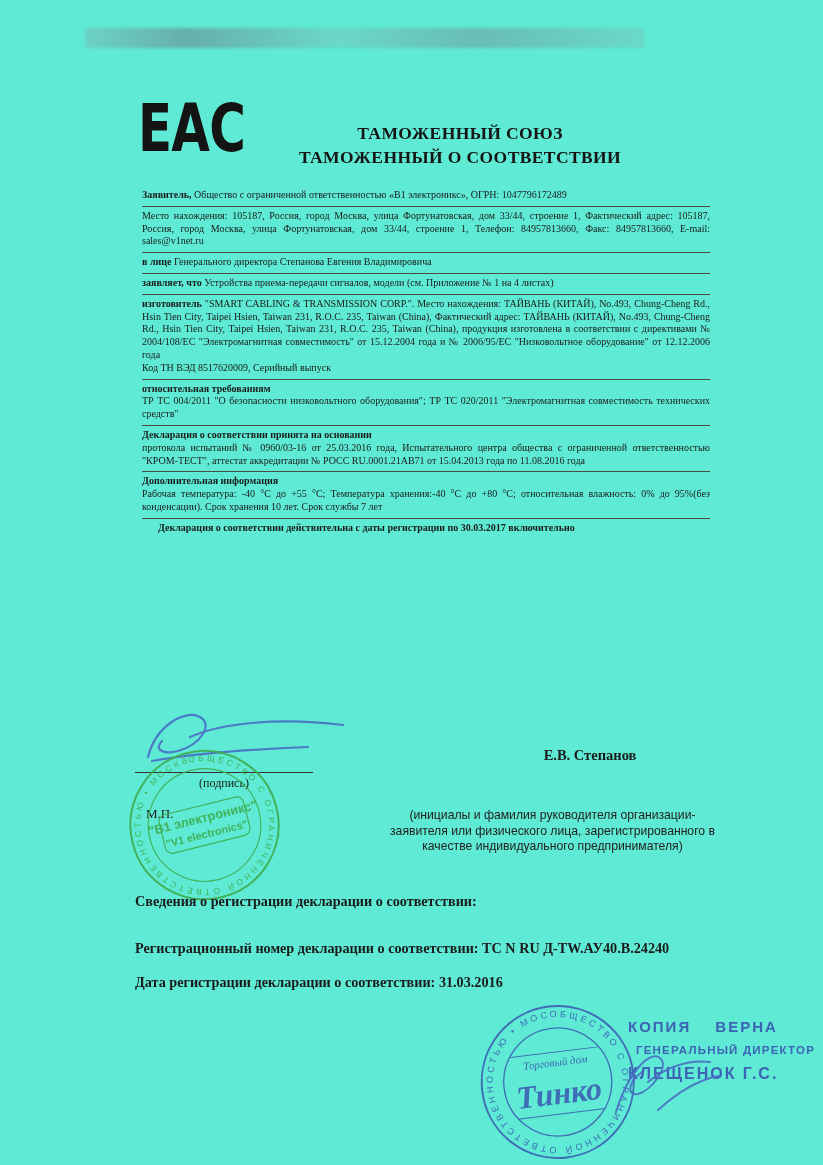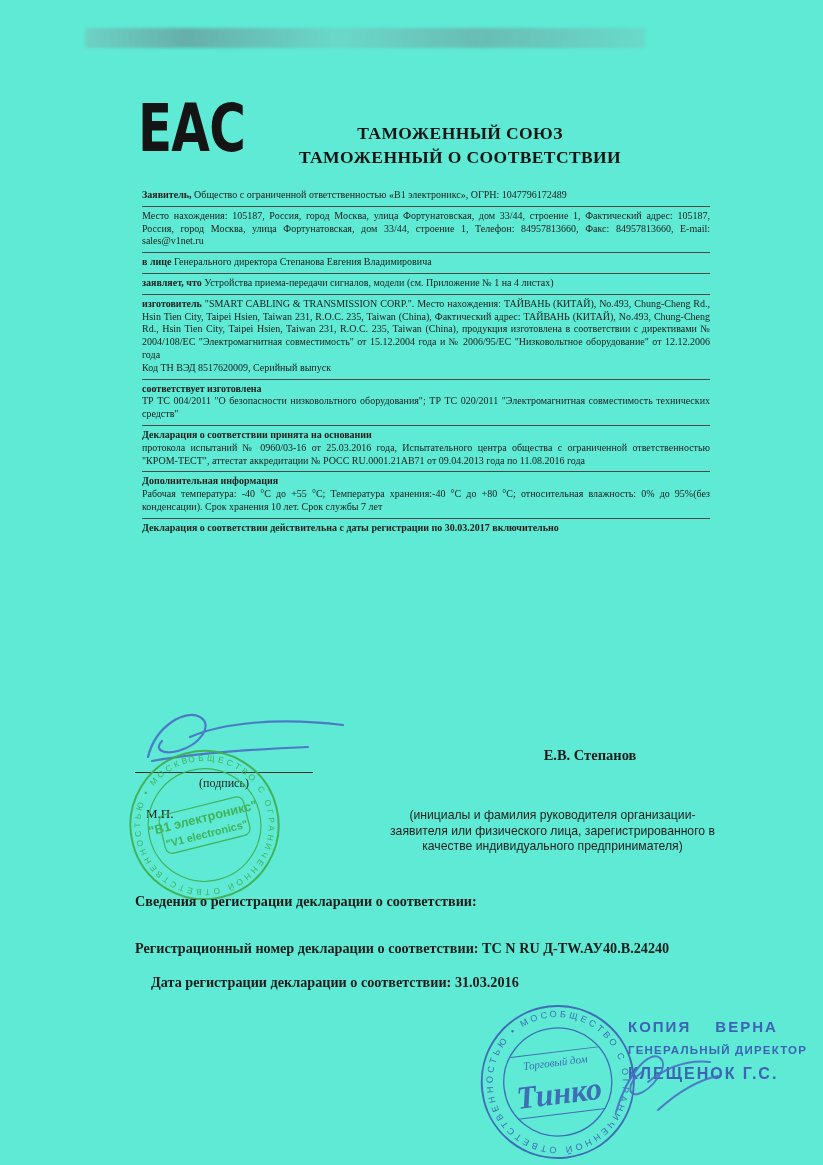--- a/index.html
+++ b/index.html
@@ -22,21 +22,21 @@
     line-height:1; color:#141414; letter-spacing:-1px;
     transform:scale(.78,1.02); transform-origin:left top;
   }
   .title-block {
     position:absolute; left:240px; top:104px; width:440px; text-align:center;
     font-weight:bold; font-size:17.5px; line-height:1.35; letter-spacing:.4px; color:#151515;margin-top:18px;
   }
   
   .doc { position:absolute; left:142px; top:186px; width:568px; font-size:10px; line-height:1.28; }
   .row { padding:3px 0 4px; border-bottom:1px solid #4d4a44; }
-  .row:last-child { border-bottom:none; }
+  .row:last-child { border-bottom:none;margin-left:16px; }
   .row p { margin:0; }
   .just { text-align:justify; }
   .heading { font-weight:bold; }
   b.lead { font-weight:bold; }
   .validity { font-weight:bold; }
 
   
   .sig-svg { position:absolute; left:138px; top:703px; }
   .sig-line { position:absolute; left:135px; top:772px; width:178px; border-top:1.4px solid #35322e; }
   .podpis { position:absolute; left:135px; top:776px; width:178px; text-align:center; font-size:12px; }
@@ -52,35 +52,35 @@
 
   .head-name { position:absolute; left:430px; top:747px; width:320px; text-align:center;
     font-weight:bold; font-size:14.5px; }
   .head-caption { position:absolute; left:385px; top:772px; width:335px; text-align:center;
     font-family:"Liberation Sans",sans-serif; font-size:12.2px; line-height:1.28; color:#222;margin-top:36px; }
 
   
   .reg { position:absolute; left:135px; top:893px; width:568px; font-size:14.2px; font-weight:bold; }
   .reg .reg-heading { margin:0 0 30px 0; }
   .reg .reg-number { margin:0 0 17px 0; }
-  .reg .reg-date { margin:16px; }
+  .reg .reg-date { margin:0; }
 
   
   .stamp-blue-wrap { position:absolute; left:474px; top:1000px; transform:rotate(-7deg); opacity:.92; }
   .bs { stroke:var(--stamp-blue,#3d63b4); }
   .bs-ring { font-family:"Liberation Sans",sans-serif; font-size:9px; letter-spacing:3px;
     fill:var(--stamp-blue,#3d63b4); }
   .bs-label { font-style:italic; font-size:11px; fill:var(--stamp-blue,#3d63b4); text-anchor:middle;
     font-family:"Liberation Serif",serif; }
   .bs-name { font-style:italic; font-weight:bold; font-size:32px; fill:var(--stamp-blue,#3d63b4);
     text-anchor:middle; font-family:"Liberation Serif",serif; }
   .copy-block { position:absolute; left:628px; top:1018px; width:195px;
     color:var(--stamp-blue,#2f55a8); font-family:"Liberation Sans",sans-serif; font-weight:bold; }
   .copy-l1 { font-size:15px; letter-spacing:2px; word-spacing:18px; margin:0; }
-  .copy-l2 { font-size:11.5px; letter-spacing:1.2px; margin:9px 0 0 0; }
+  .copy-l2 { font-size:11.5px; letter-spacing:1.2px; margin:9px 0 0 0;text-align:center; }
   .copy-l3 { font-size:16px; letter-spacing:2px; margin:9px 0 0 0; }
   .copy-scribble { position:absolute; left:598px; top:1032px; }
   .sig-stroke { stroke:var(--signature-blue,#4a6fc4); fill:none; stroke-linecap:round; }
 </style>
 </head>
 <body>
 
 <div class="page">
 
   <div class="scan-artifact"></div>
@@ -103,26 +103,26 @@
       <p><b class="lead">в лице</b><span> Генерального директора Степанова Евгения Владимировича</span></p>
     </div>
     <div class="row">
       <p class="just"><b class="lead">заявляет, что</b><span> Устройства приема-передачи сигналов, модели (см. Приложение № 1 на 4 листах)</span></p>
     </div>
     <div class="row">
       <p class="just"><b class="lead">изготовитель</b><span> "SMART CABLING &amp; TRANSMISSION CORP.". Место нахождения: ТАЙВАНЬ (КИТАЙ), No.493, Chung-Cheng Rd., Hsin Tien City, Taipei Hsien, Taiwan 231, R.O.C. 235, Taiwan (China), Фактический адрес: ТАЙВАНЬ (КИТАЙ), No.493, Chung-Cheng Rd., Hsin Tien City, Taipei Hsien, Taiwan 231, R.O.C. 235, Taiwan (China), продукция изготовлена в соответствии с директивами № 2004/108/ЕС "Электромагнитная совместимость" от 15.12.2004 года и № 2006/95/ЕС "Низковольтное оборудование" от 12.12.2006 года</span></p>
       <p>Код ТН ВЭД 8517620009, Серийный выпуск</p>
     </div>
     <div class="row">
-      <p class="heading">соответствует изготовлена</p>
+      <p class="heading">относительная требованиям</p>
       <p class="just">ТР ТС 004/2011 "О безопасности низковольтного оборудования"; ТР ТС 020/2011 "Электромагнитная совместимость технических средств"</p>
     </div>
     <div class="row">
       <p class="heading">Декларация о соответствии принята на основании</p>
-      <p class="just">протокола испытаний № 0960/03-16 от 25.03.2016 года, Испытательного центра общества с ограниченной ответственностью "КРОМ-ТЕСТ", аттестат аккредитации № РОСС RU.0001.21АВ71 от 09.04.2013 года по 11.08.2016 года</p>
+      <p class="just">протокола испытаний № 0960/03-16 от 25.03.2016 года, Испытательного центра общества с ограниченной ответственностью "КРОМ-ТЕСТ", аттестат аккредитации № РОСС RU.0001.21АВ71 от 15.04.2013 года по 11.08.2016 года</p>
     </div>
     <div class="row">
       <p class="heading">Дополнительная информация</p>
       <p class="just">Рабочая температура: -40 °С до +55 °С; Температура хранения:-40 °С до +80 °С; относительная влажность: 0% до 95%(без конденсации). Срок хранения 10 лет. Срок службы 7 лет</p>
     </div>
     <div class="row">
       <p class="validity just">Декларация о соответствии  действительна с даты регистрации по 30.03.2017 включительно</p>
     </div>
   </div>
 

